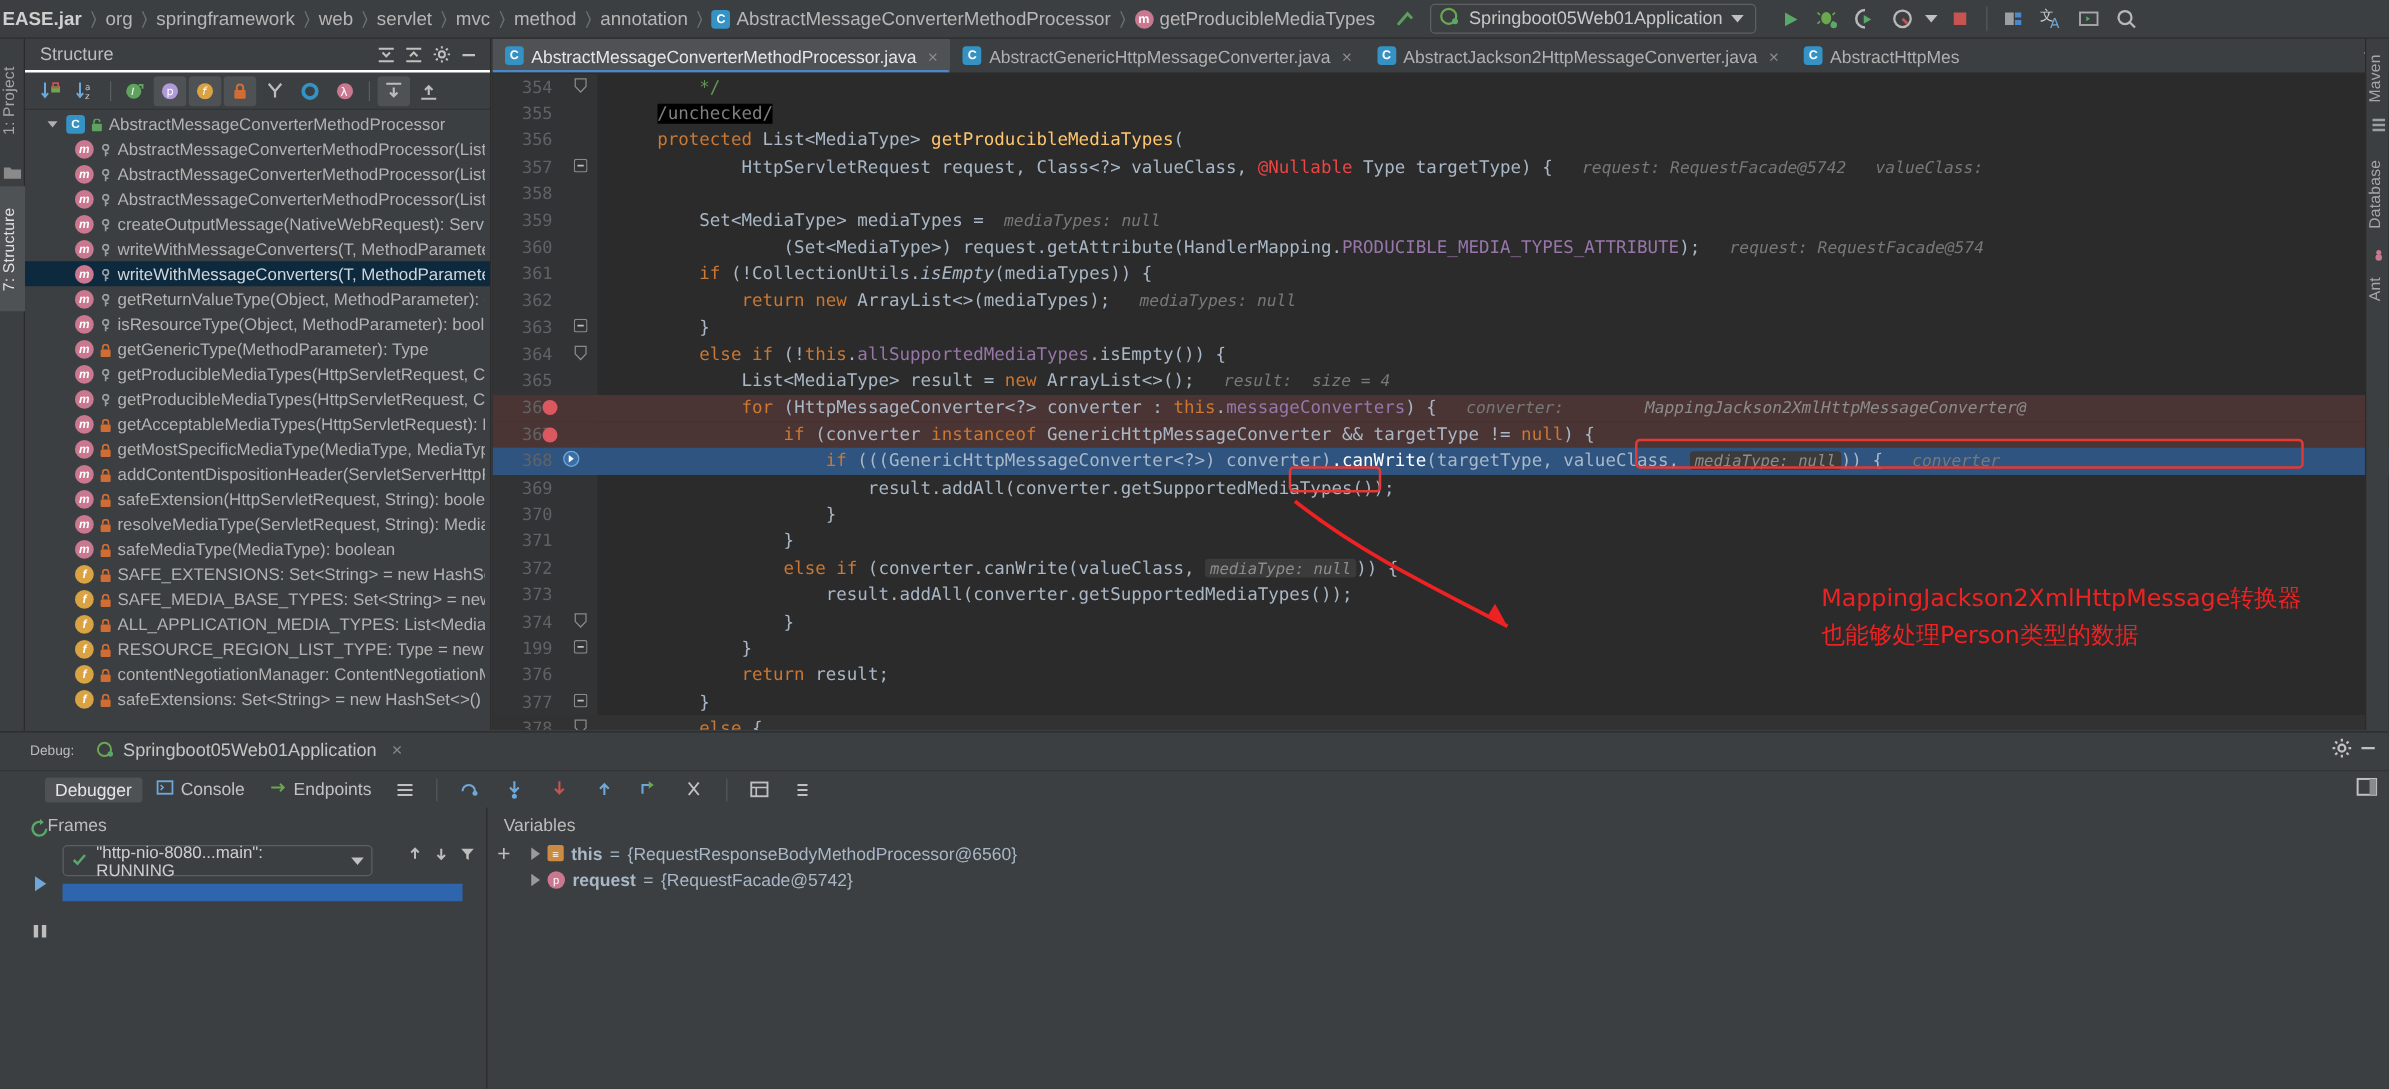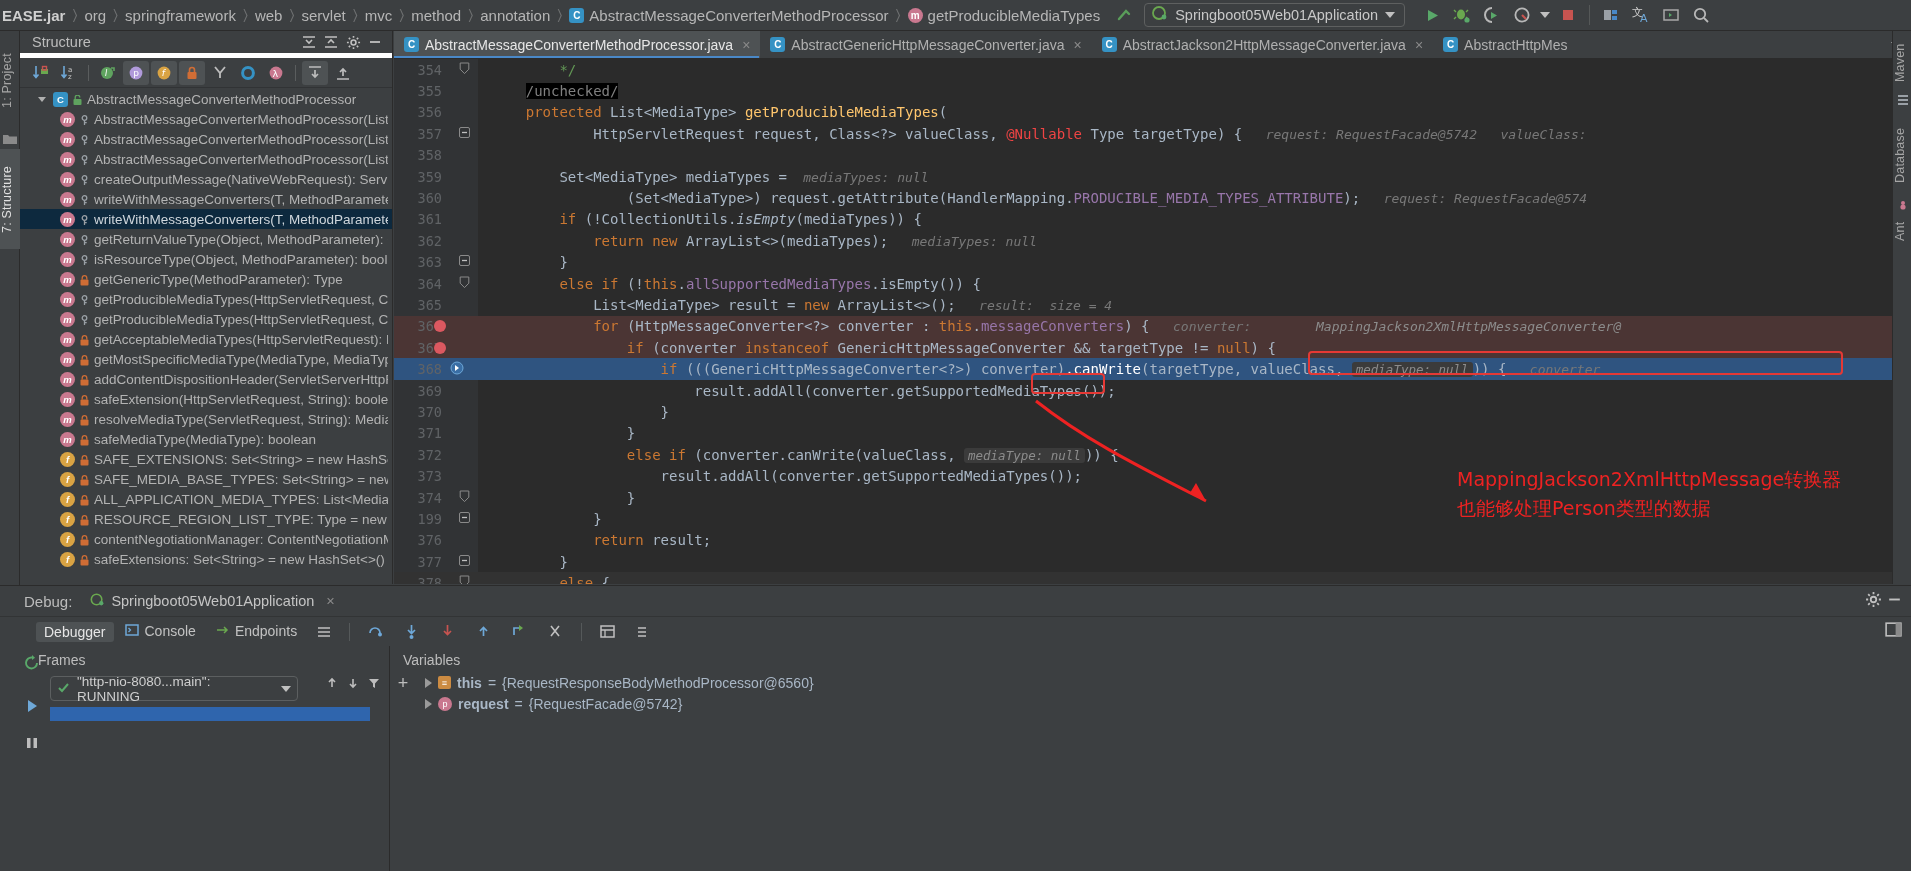--- a/index.html
+++ b/index.html
@@ -56,21 +56,21 @@
   }
   .vlabel.sel { background: #4e5254; color: #e0e0e0;}
 
   
   .structure {
     position: absolute; left: 20px; top: 31px; width: 373px; height: 553px;
     background: #3c3f41; border-right: 1px solid #2b2b2b;
   }
   .struct-head {
     height: 27px; display: flex; align-items: center;
-    padding: 0 6px 0 12px; border-bottom: 5px solid #ffffff;
+    padding: 0 6px 0 12px; border-bottom: 2px solid #ffffff;
   }
   .struct-title { font-size: 14.5px; color: #bdbdbd; flex: 1; }
   .struct-head .hicon { width: 22px; height: 22px; display:flex;align-items:center;justify-content:center; }
   .struct-toolbar {
     height: 30px; display: flex; align-items: center; gap: 2px;
     padding-left: 8px; border-bottom: 1px solid #313335;
   }
   .sbtn { width: 26px; height: 24px; display: flex; align-items: center; justify-content: center; border-radius:3px;}
   .sbtn.on { background: #4e5254; }
   .sdiv { width: 1px; height: 16px; background: #5a5d5e; margin: 0 4px; }
@@ -163,21 +163,21 @@
     border-left: 1px solid #2b2b2b;
   }
   .mark { position: absolute; right: 20px; width: 12px; height: 3px; }
 
   
   .debugpanel {
     position: absolute; left: 0; top: 585px; right: 0; bottom: 0; background: #3c3f41;
     border-top: 1px solid #2b2b2b;
   }
   .debug-head { height: 30px; display: flex; align-items: center; padding-left: 24px; }
-  .debug-label { font-size: 15px; color: #bcbcbc; margin-right: 14px; }
+  .debug-label { font-size: 11px; color: #bcbcbc; margin-right: 14px; }
   .debug-tab {
     display: flex; align-items: center; gap: 6px; font-size: 14.5px; color: #c5c5c5;
     padding: 2px 4px;
   }
   .debug-tab .x { color: #8b8b8b; margin-left: 6px; }
   .debug-head-right { margin-left: auto; display: flex; gap: 4px; padding-right: 8px; }
 
   .debug-toolbar {
     height: 30px; display: flex; align-items: center; gap: 3px;
     padding-left: 36px; border-top: 1px solid #323435;

